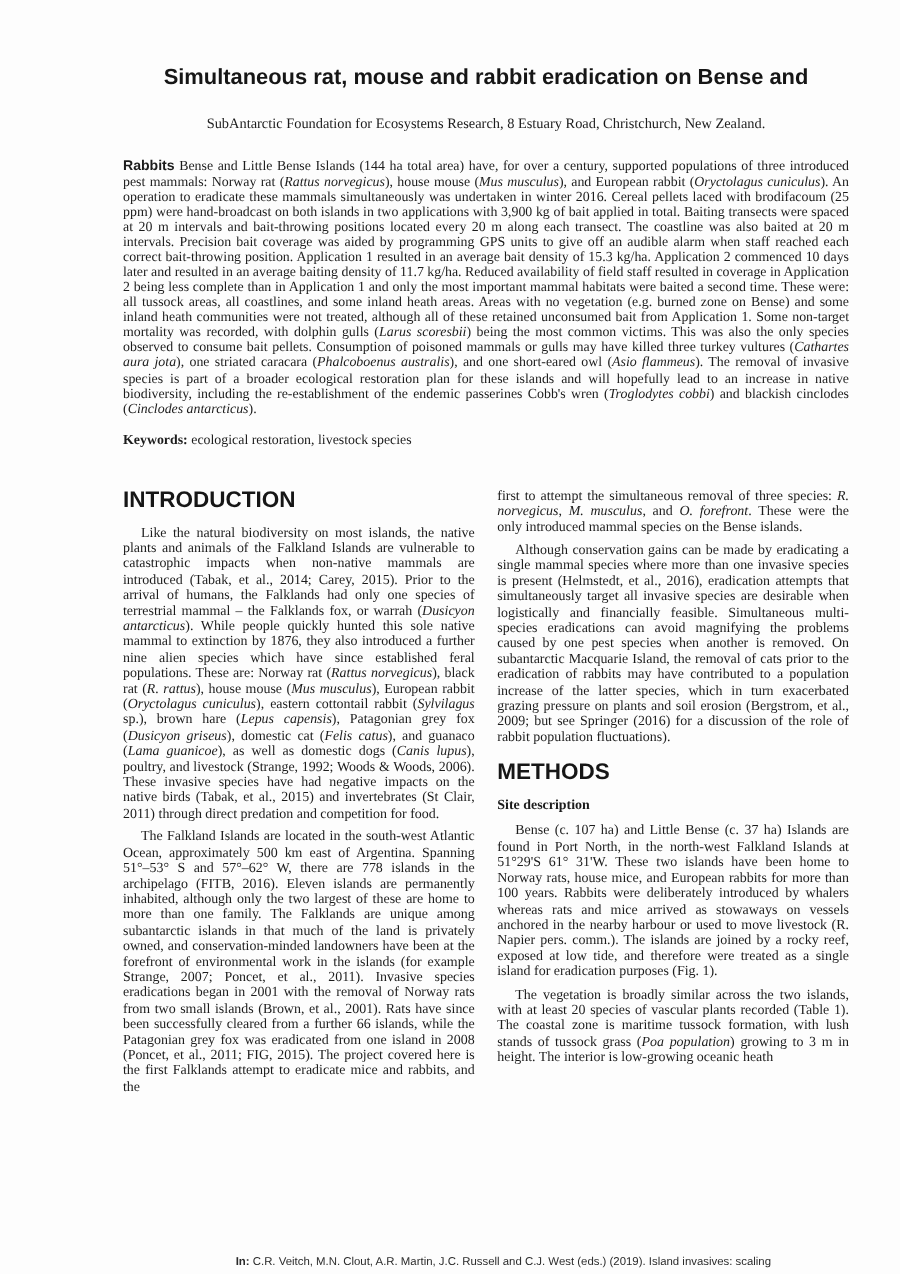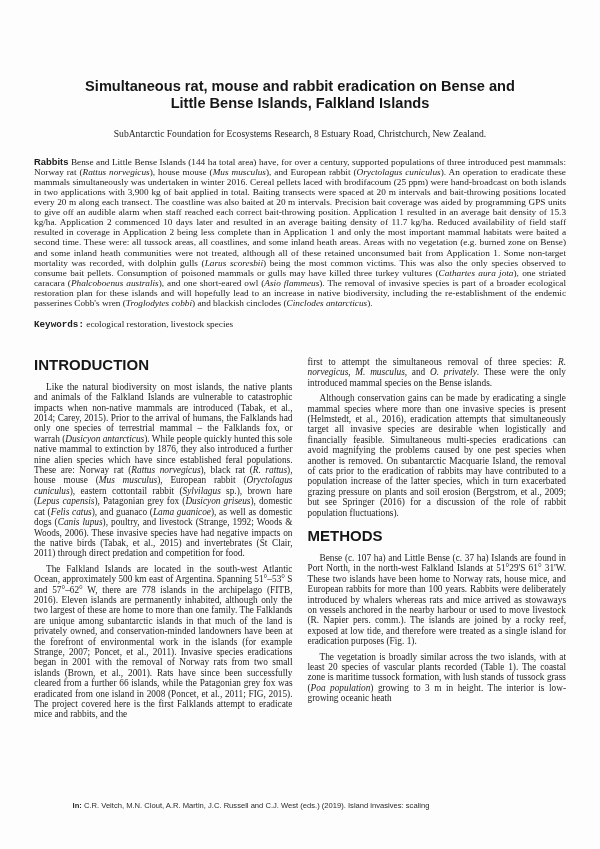--- a/index.html
+++ b/index.html
@@ -5,21 +5,21 @@
   * { box-sizing: border-box; }
   html, body { margin: 0; padding: 0; }
   body {
     width: 600px; height: 849px;
     background: #fdfdfd;
     color: #1c1c1c;
     font-family: "Liberation Serif", serif;
     position: relative;
     overflow: hidden;
   }
-  .page { position: absolute; inset: 0; padding: 78px 34px 0 34px; }
+  .page { position: absolute; inset: 0; padding: 44px 34px 0 34px; margin-left: 48px; }
 
   .title {
     font-family: "Liberation Sans", "DejaVu Sans", sans-serif;
     font-weight: 700;
     font-size: 14.6px;
     line-height: 1.18;
     text-align: center;
     color: #161616;
   }
   .author {
@@ -42,21 +42,21 @@
   }
   .abstract .abstract-label {
     font-family: "Liberation Sans", sans-serif;
     font-weight: 700;
     font-size: 9.4px;
   }
   .keywords {
     margin-top: 11px;
     font-size: 9.25px;
   }
-  .keywords .kw-label { font-weight: 700; font-family: Liberation Mono, monospace; }
+  .keywords .kw-label { font-weight: 700; }
 
   .columns {
     display: flex;
     gap: 15px;
     margin-top: 27px;
   }
   .col {
     flex: 1;
     min-width: 0;
     font-size: 9.3px;
@@ -77,38 +77,37 @@
     font-size: 9.3px;
     margin: 0 0 7px 0;
     text-align: left;
   }
   .col p { margin: 0 0 5px 0; text-indent: 12px; }
   .col p.no-indent { text-indent: 0; }
 
   .footer {
     position: absolute;
     left: 36px;
-    top: 801px;
+    top: 836px;
     width: 430px;
     font-family: "Liberation Sans", "DejaVu Sans", sans-serif;
     font-size: 7.6px;
     line-height: 1.32;
     color: #2a2a2a;
-    text-align: center;
+    text-align: right;
   }
   .footer .footer-label { font-weight: 700; }
 </style>
 </head>
 <body>
 
 <div class="page">
 
   <div class="title">
     <div>Simultaneous rat, mouse and rabbit eradication on Bense and</div>
-    <div>Little Bense Islands, Falkland Islands</div>
   </div>
 
 
   <div class="affiliation-block">
     <div>SubAntarctic Foundation for Ecosystems Research, 8 Estuary Road, Christchurch, New Zealand.</div>
   </div>
 
   <div class="abstract">
     <span class="abstract-label">Rabbits</span>
     <span>Bense and Little Bense Islands (144 ha total area) have, for over a century, supported populations of three introduced pest mammals: Norway rat (<i>Rattus norvegicus</i>), house mouse (<i>Mus musculus</i>), and European rabbit (<i>Oryctolagus cuniculus</i>). An operation to eradicate these mammals simultaneously was undertaken in winter 2016. Cereal pellets laced with brodifacoum (25 ppm) were hand-broadcast on both islands in two applications with 3,900 kg of bait applied in total. Baiting transects were spaced at 20 m intervals and bait-throwing positions located every 20 m along each transect. The coastline was also baited at 20 m intervals. Precision bait coverage was aided by programming GPS units to give off an audible alarm when staff reached each correct bait-throwing position. Application 1 resulted in an average bait density of 15.3 kg/ha. Application 2 commenced 10 days later and resulted in an average baiting density of 11.7 kg/ha. Reduced availability of field staff resulted in coverage in Application 2 being less complete than in Application 1 and only the most important mammal habitats were baited a second time. These were: all tussock areas, all coastlines, and some inland heath areas. Areas with no vegetation (e.g. burned zone on Bense) and some inland heath communities were not treated, although all of these retained unconsumed bait from Application 1. Some non-target mortality was recorded, with dolphin gulls (<i>Larus scoresbii</i>) being the most common victims. This was also the only species observed to consume bait pellets. Consumption of poisoned mammals or gulls may have killed three turkey vultures (<i>Cathartes aura jota</i>), one striated caracara (<i>Phalcoboenus australis</i>), and one short-eared owl (<i>Asio flammeus</i>). The removal of invasive species is part of a broader ecological restoration plan for these islands and will hopefully lead to an increase in native biodiversity, including the re-establishment of the endemic passerines Cobb's wren (<i>Troglodytes cobbi</i>) and blackish cinclodes (<i>Cinclodes antarcticus</i>).</span>
@@ -121,23 +120,24 @@
 
   <div class="columns">
 
     <div class="col">
       <div class="section-heading">INTRODUCTION</div>
       <p>Like the natural biodiversity on most islands, the native plants and animals of the Falkland Islands are vulnerable to catastrophic impacts when non-native mammals are introduced (Tabak, et al., 2014; Carey, 2015). Prior to the arrival of humans, the Falklands had only one species of terrestrial mammal – the Falklands fox, or warrah (<i>Dusicyon antarcticus</i>). While people quickly hunted this sole native mammal to extinction by 1876, they also introduced a further nine alien species which have since established feral populations. These are: Norway rat (<i>Rattus norvegicus</i>), black rat (<i>R. rattus</i>), house mouse (<i>Mus musculus</i>), European rabbit (<i>Oryctolagus cuniculus</i>), eastern cottontail rabbit (<i>Sylvilagus</i> sp.), brown hare (<i>Lepus capensis</i>), Patagonian grey fox (<i>Dusicyon griseus</i>), domestic cat (<i>Felis catus</i>), and guanaco (<i>Lama guanicoe</i>), as well as domestic dogs (<i>Canis lupus</i>), poultry, and livestock (Strange, 1992; Woods &amp; Woods, 2006). These invasive species have had negative impacts on the native birds (Tabak, et al., 2015) and invertebrates (St Clair, 2011) through direct predation and competition for food.</p>
       <p>The Falkland Islands are located in the south-west Atlantic Ocean, approximately 500 km east of Argentina. Spanning 51°–53° S and 57°–62° W, there are 778 islands in the archipelago (FITB, 2016). Eleven islands are permanently inhabited, although only the two largest of these are home to more than one family. The Falklands are unique among subantarctic islands in that much of the land is privately owned, and conservation-minded landowners have been at the forefront of environmental work in the islands (for example Strange, 2007; Poncet, et al., 2011). Invasive species eradications began in 2001 with the removal of Norway rats from two small islands (Brown, et al., 2001). Rats have since been successfully cleared from a further 66 islands, while the Patagonian grey fox was eradicated from one island in 2008 (Poncet, et al., 2011; FIG, 2015). The project covered here is the first Falklands attempt to eradicate mice and rabbits, and the</p>
     </div>
 
     <div class="col">
-      <p class="no-indent">first to attempt the simultaneous removal of three species: <i>R. norvegicus</i>, <i>M. musculus</i>, and <i>O. privately</i>. These were the only introduced mammal species on the Bense islands.</p>
+      <p class="no-indent">first to attempt the simultaneous removal of three species: <i>R. norvegicus</i>, <i>M. musculus</i>, and <i>O. forefront</i>. These were the only introduced mammal species on the Bense islands.</p>
       <p>Although conservation gains can be made by eradicating a single mammal species where more than one invasive species is present (Helmstedt, et al., 2016), eradication attempts that simultaneously target all invasive species are desirable when logistically and financially feasible. Simultaneous multi-species eradications can avoid magnifying the problems caused by one pest species when another is removed. On subantarctic Macquarie Island, the removal of cats prior to the eradication of rabbits may have contributed to a population increase of the latter species, which in turn exacerbated grazing pressure on plants and soil erosion (Bergstrom, et al., 2009; but see Springer (2016) for a discussion of the role of rabbit population fluctuations).</p>
       <div class="section-heading methods">METHODS</div>
+      <div class="sub-heading">Site description</div>
       <p>Bense (c. 107 ha) and Little Bense (c. 37 ha) Islands are found in Port North, in the north-west Falkland Islands at 51°29'S 61° 31'W. These two islands have been home to Norway rats, house mice, and European rabbits for more than 100 years. Rabbits were deliberately introduced by whalers whereas rats and mice arrived as stowaways on vessels anchored in the nearby harbour or used to move livestock (R. Napier pers. comm.). The islands are joined by a rocky reef, exposed at low tide, and therefore were treated as a single island for eradication purposes (Fig. 1).</p>
       <p>The vegetation is broadly similar across the two islands, with at least 20 species of vascular plants recorded (Table 1). The coastal zone is maritime tussock formation, with lush stands of tussock grass (<i>Poa population</i>) growing to 3 m in height. The interior is low-growing oceanic heath</p>
     </div>
 
   </div>
 
   <div class="footer">
     <div><span class="footer-label">In:</span> <span>C.R. Veitch, M.N. Clout, A.R. Martin, J.C. Russell and C.J. West (eds.) (2019). Island invasives: scaling</span></div>
   </div>
 

